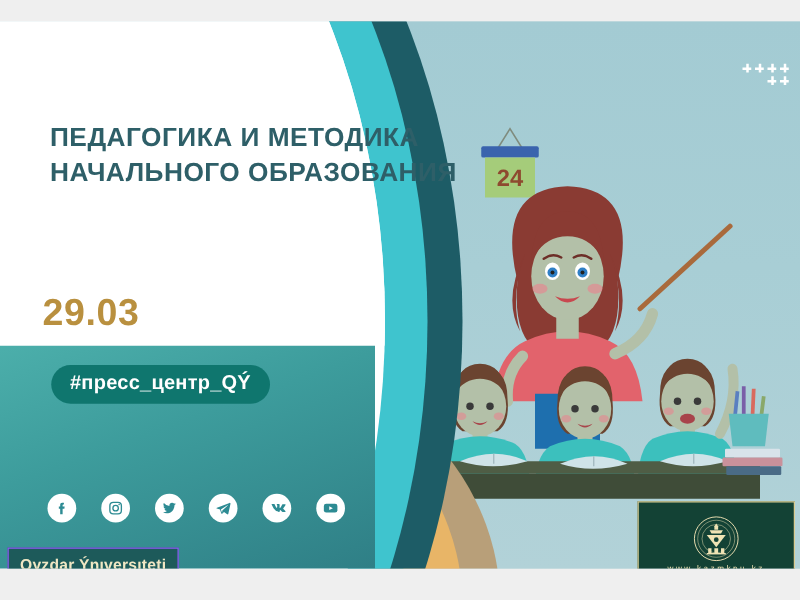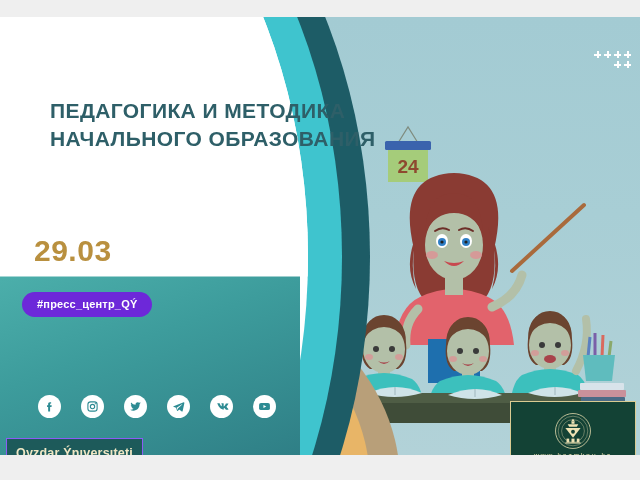--- a/index.html
+++ b/index.html
@@ -35,29 +35,29 @@
   .ribbon-teal2{position:absolute;left:-196px;top:244px;width:520px;height:430px;
                 border-radius:50%;background:#3fa9a8;}
 
   
   .left-teal{position:absolute;left:0;top:232px;width:300px;height:206px;
              background:linear-gradient(160deg,#4fb3ae 0%,#3d9c9c 45%,#2f7f86 100%);}
   .left-mask{position:absolute;left:-392px;top:-250px;width:700px;height:980px;
              border-radius:50%;background:#ffffff;}
 
   
-  .title{position:absolute;left:50px;top:66px;width:330px;
+  .title{position:absolute;left:40px;top:66px;width:330px;
          font-size:21px;line-height:1.32;font-weight:bold;color:#2e5f68;
          letter-spacing:.4px;text-transform:uppercase;}
   .date{position:absolute;left:34px;top:206px;font-size:30px;font-weight:bold;
         color:#b9903f;letter-spacing:.5px;margin-top:11px;}
 
-  .hashtag{position:absolute;left:22px;top:275px;
-           background:#6d28d9;color:#fff;border-radius:20px;
-           padding:6px 15px 7px;font-size:11px;font-weight:bold;letter-spacing:.2px;}
+  .hashtag{position:absolute;left:41px;top:275px;
+           background:#0f766e;color:#fff;border-radius:20px;
+           padding:6px 15px 7px;font-size:16px;font-weight:bold;letter-spacing:.2px;}
 
   
   .social{position:absolute;left:38px;top:378px;display:flex;gap:20px;align-items:center;}
   .sicon{width:23px;height:23px;border-radius:50%;background:#fff;
          display:flex;align-items:center;justify-content:center;
          color:#2d8b93;font-size:12px;font-weight:bold;line-height:1;}
   .sicon svg{display:block;}
 
   
   .plate{position:absolute;left:6px;top:421px;background:#1d5a5a;
@@ -72,21 +72,21 @@
   .emblem{width:38px;height:38px;}
 
   
   .plusgrid{position:absolute;left:594px;top:34px;width:40px;height:22px;}
   .plus{position:absolute;width:7px;height:7px;}
   .plus:before,.plus:after{content:"";position:absolute;background:#ffffff;}
   .plus:before{left:2.5px;top:0;width:2px;height:7px;}
   .plus:after{left:0;top:2.5px;width:7px;height:2px;}
 
   
-  .illus{position:absolute;left:352px;top:104px;width:288px;height:348px;}
+  .illus{position:absolute;left:352px;top:80px;width:288px;height:348px;}
   .illus svg{display:block;}
 
   
   .bar-top{position:absolute;left:0;top:0;width:640px;height:17px;background:#efefef;}
   .bar-bottom{position:absolute;left:0;top:455px;width:640px;height:25px;background:#efefef;}
 </style>
 </head>
 <body>
 
 <div id="stage">

